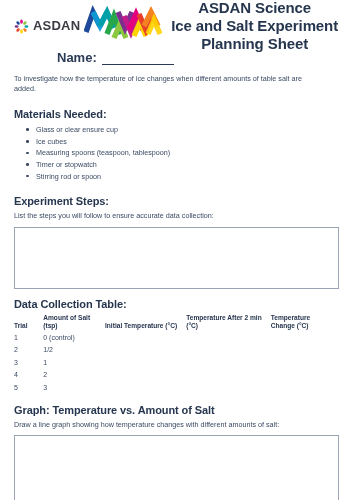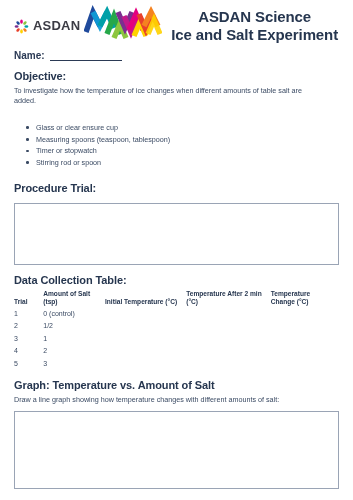--- a/index.html
+++ b/index.html
@@ -50,21 +50,21 @@
   
   .body { padding: 0 14px; }
 
   .name-row {
     display: flex;
     align-items: flex-end;
     gap: 5px;
     margin-top: 2px;
     margin-bottom: 9px;
   }
-  .name-label { font-size: 10px; font-weight: 700; color: #2b3a55; }
+  .name-label { font-size: 13px; font-weight: 700; color: #2b3a55; margin-left: 43px; }
   .name-rule {
     width: 72px;
     border-bottom: 1.1px solid #2b3a55;
     height: 7px;
   }
 
   h2.section {
     font-size: 11px;
     font-weight: 700;
     color: #26364f;
@@ -180,45 +180,48 @@
           <path d="M55 10 L62 26 L69 10" stroke="#e8412b"></path>
           <path d="M60 22 L67 8 L74 22" stroke="#f58220"></path>
           <path d="M64 30 L70 16 L76 30" stroke="#ffd200" opacity="0.9"></path>
         </g>
       </svg>
     </span>
 
     <div class="title-block">
       <div class="title-line">ASDAN Science</div>
       <div class="title-line">Ice and Salt Experiment</div>
+      <div class="title-line">Planning Sheet</div>
     </div>
   </div>
 
   <div class="body">
 
     <div class="name-row">
       <span class="name-label">Name:</span>
       <span class="name-rule"></span>
     </div>
 
-    <h2 class="section">Objective:</h2>
     <p class="para">To investigate how the temperature of ice changes when different amounts of table salt are added.</p>
 
     <div class="gap-lg"></div>
 
+    <h2 class="section">Materials Needed:</h2>
     <ul class="materials">
       <li>Glass or clear ensure cup</li>
+      <li>Ice cubes</li>
       <li>Measuring spoons (teaspoon, tablespoon)</li>
       <li>Timer or stopwatch</li>
       <li>Stirring rod or spoon</li>
     </ul>
 
     <div class="gap-lg"></div>
 
-    <h2 class="section">Procedure Trial:</h2>
+    <h2 class="section">Experiment Steps:</h2>
+    <p class="para">List the steps you will follow to ensure accurate data collection:</p>
     <div class="gap-sm"></div>
     <div class="answer-box box-procedure"></div>
 
     <div class="gap-md"></div>
 
     <h2 class="section">Data Collection Table:</h2>
 
     <table class="data-table">
       <colgroup>
         <col class="c-trial">

